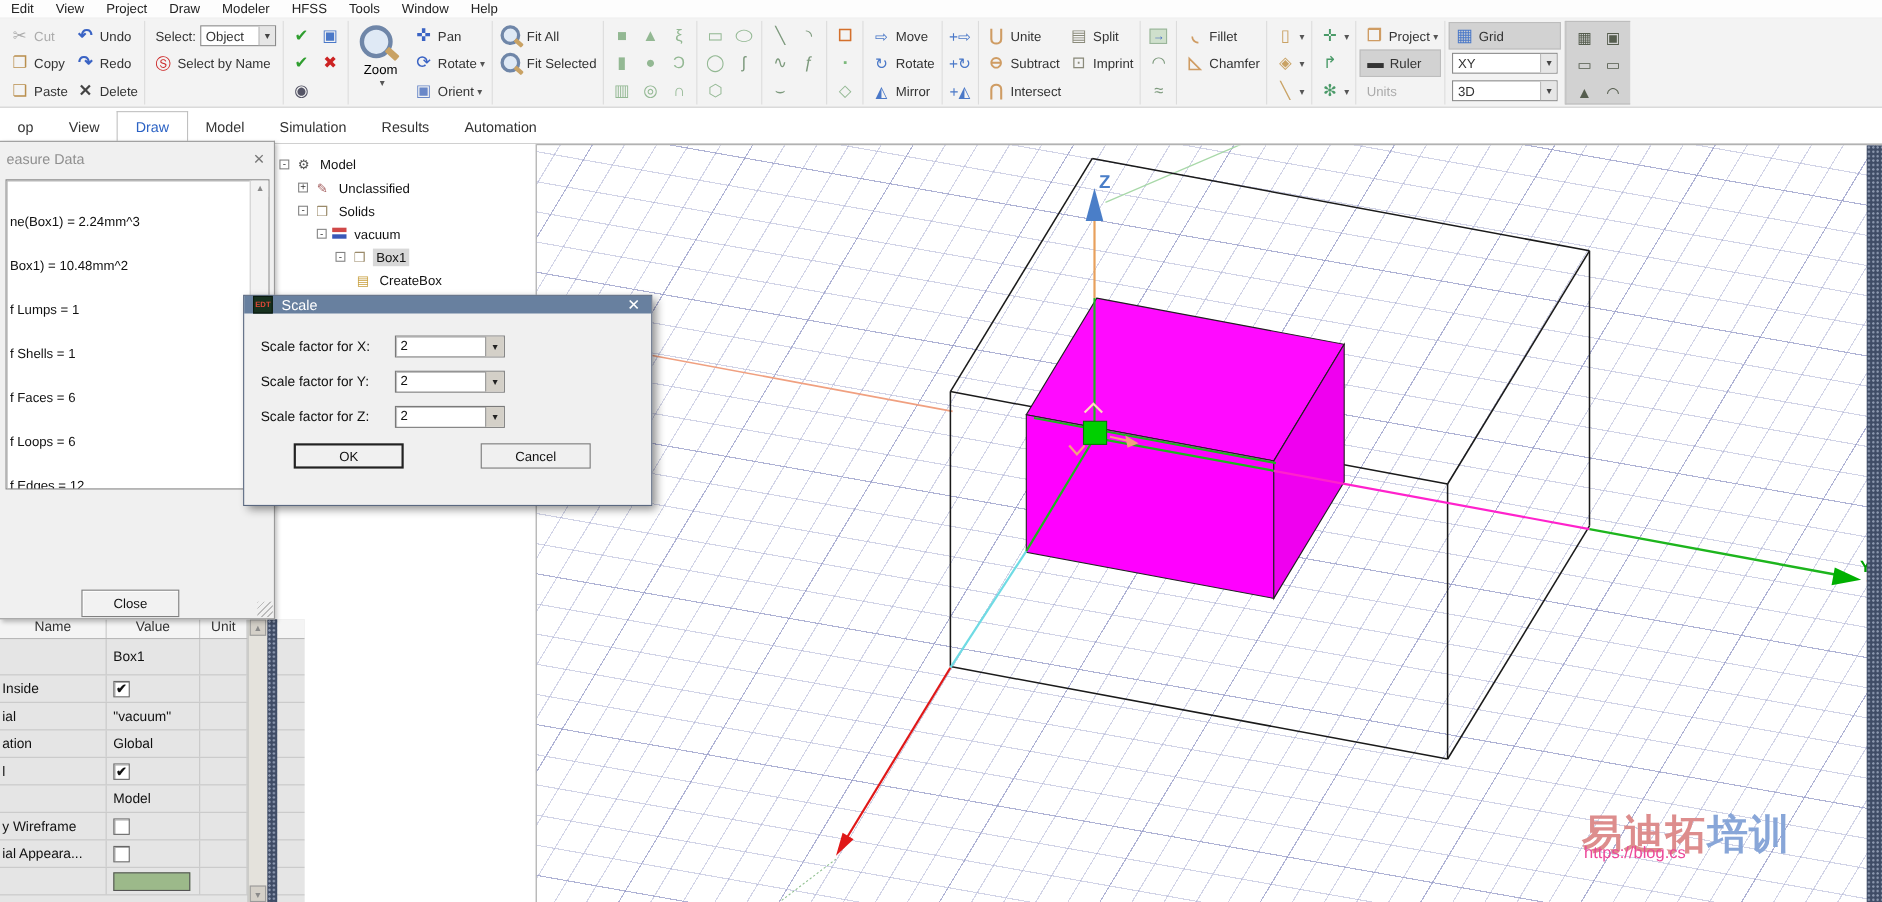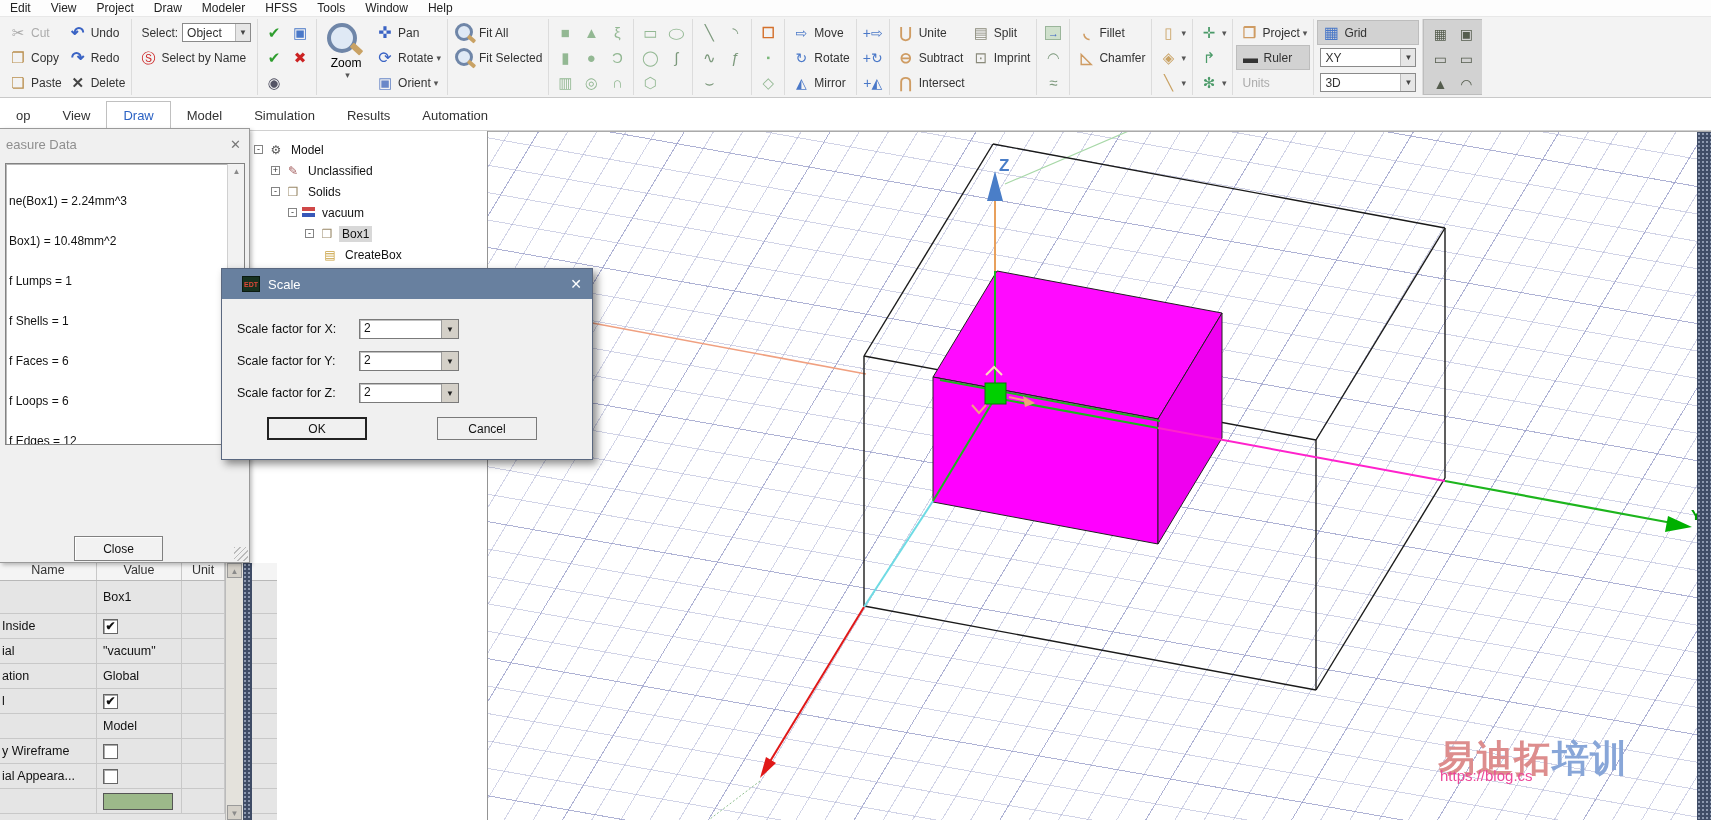--- a/index.html
+++ b/index.html
@@ -179,22 +179,22 @@
   .pscroll .sarr { background:#d4d0c8; border:1px solid #9a9a9a; }
   .hatchB { position:absolute; left:243px; top:563px; width:9px; height:257px;
     background-color:#3f4c66;
     background-image:radial-gradient(#8d99b0 1px, transparent 1.2px);
     background-size:4px 4px; z-index:2; }
 
   
   .dialog { position:absolute; left:221px; top:268px; width:372px; height:192px;
     background:#f0f0f0; border:1px solid #5a6880; z-index:10;
     box-shadow:4px 4px 8px rgba(0,0,0,.45); font-size:12.5px; color:#111; }
-  .dtitle { height:30px; background:#68809f; color:#fff; display:flex;
-    align-items:center; padding-left:20px; font-size:13px; }
+  .dtitle { height:16px; background:#68809f; color:#fff; display:flex;
+    align-items:center; padding-left:8px; font-size:13px; }
   .dicon { width:18px; height:16px; background:#17311f; color:#e04838;
     font-size:7px; font-weight:bold; display:flex; align-items:center;
     justify-content:center; margin-right:8px; border:1px solid #0a1a10; }
   .dclose { margin-left:auto; margin-right:10px; font-size:14px; color:#fff; }
   .drow { display:flex; align-items:center; height:20px; margin:12px 0 12px 15px; }
   .drow:first-of-type { margin-top:20px; }
   .dlabel { width:122px; }
   .dcombo { display:flex; width:100px; height:20px; border:1px solid #7a7a7a;
     background:#fff; box-shadow:inset 1px 1px 0 #c0c0c0; }
   .dcombo .cval { flex:1; padding:1px 4px; font-size:12px; }

